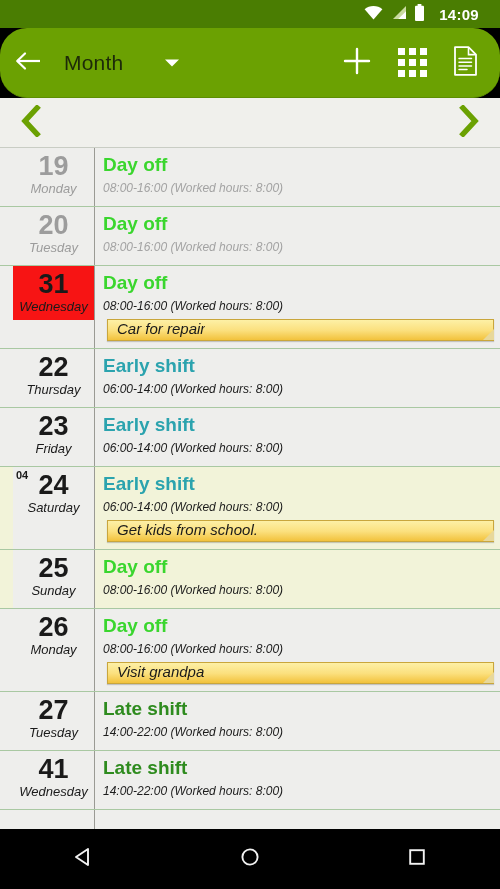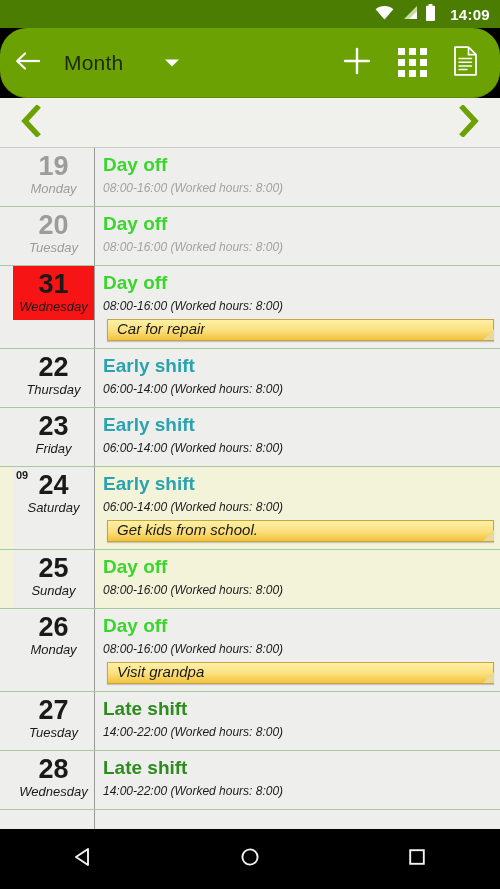--- a/index.html
+++ b/index.html
@@ -8,21 +8,21 @@
     background: #000;
     font-family: "Liberation Sans", sans-serif;
     overflow: hidden;
   }
   #app { width: 500px; height: 889px; position: relative; display: flex; flex-direction: column; }
 
   
   .statusbar {
     height: 28px; background: #4a7d02;
     display: flex; align-items: center; justify-content: flex-end;
-    padding: 0 10px 0 0; flex: 0 0 28px;
+    padding: 0 21px 0 0; flex: 0 0 28px;
   }
   .statusbar .sb-icons { display: flex; align-items: center; gap: 7px; }
   .sb-clock { color: #ffffff; font-size: 15px; font-weight: bold; letter-spacing: .3px; margin-left: 7px; }
   .ico-wifi, .ico-signal, .ico-batt { display: block; }
 
   
   .actionbar {
     height: 70px; background: #6ba102;
     display: flex; align-items: center; flex: 0 0 70px;
     border-bottom: 1px solid #5d8e03;
@@ -299,21 +299,21 @@
             <div class="dayname">Friday</div>
           </div>
         </div>
         <div class="infocell">
           <div class="shift early">Early shift</div>
           <div class="hours">06:00-14:00  (Worked hours: 8:00)</div>
         </div>
       </div>
       <div class="dayrow weekend">
         <div class="datecell" style="background: rgb(238, 238, 236);">
-          <div class="weeknum">09</div>
+          <div class="weeknum">04</div>
           <div class="dtext">
             <div class="daynum">24</div>
             <div class="dayname">Saturday</div>
           </div>
         </div>
         <div class="infocell">
           <div class="shift early">Early shift</div>
           <div class="hours">06:00-14:00  (Worked hours: 8:00)</div>
           <div class="note">
             <span class="ntext">Get kids from school.</span>
@@ -359,21 +359,21 @@
           </div>
         </div>
         <div class="infocell">
           <div class="shift late">Late shift</div>
           <div class="hours">14:00-22:00  (Worked hours: 8:00)</div>
         </div>
       </div>
       <div class="dayrow weekday">
         <div class="datecell">
           <div class="dtext">
-            <div class="daynum">28</div>
+            <div class="daynum">41</div>
             <div class="dayname">Wednesday</div>
           </div>
         </div>
         <div class="infocell">
           <div class="shift late">Late shift</div>
           <div class="hours">14:00-22:00  (Worked hours: 8:00)</div>
         </div>
       </div>
       <div class="dayrow weekday">
         <div class="datecell"></div>

